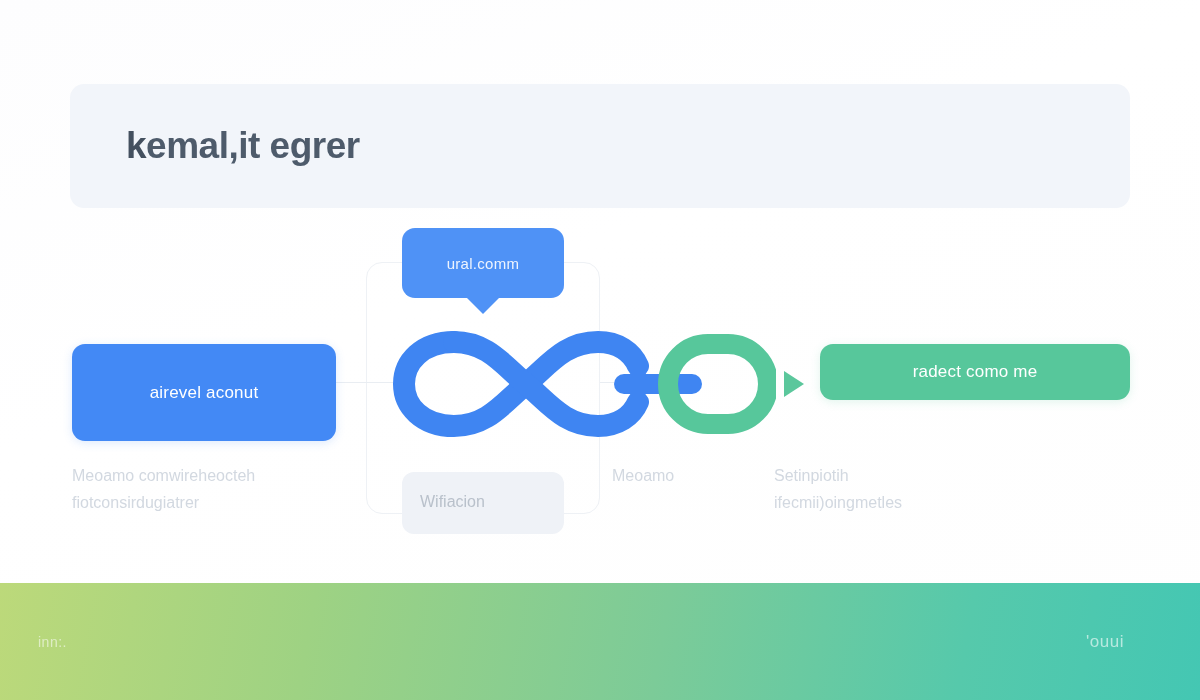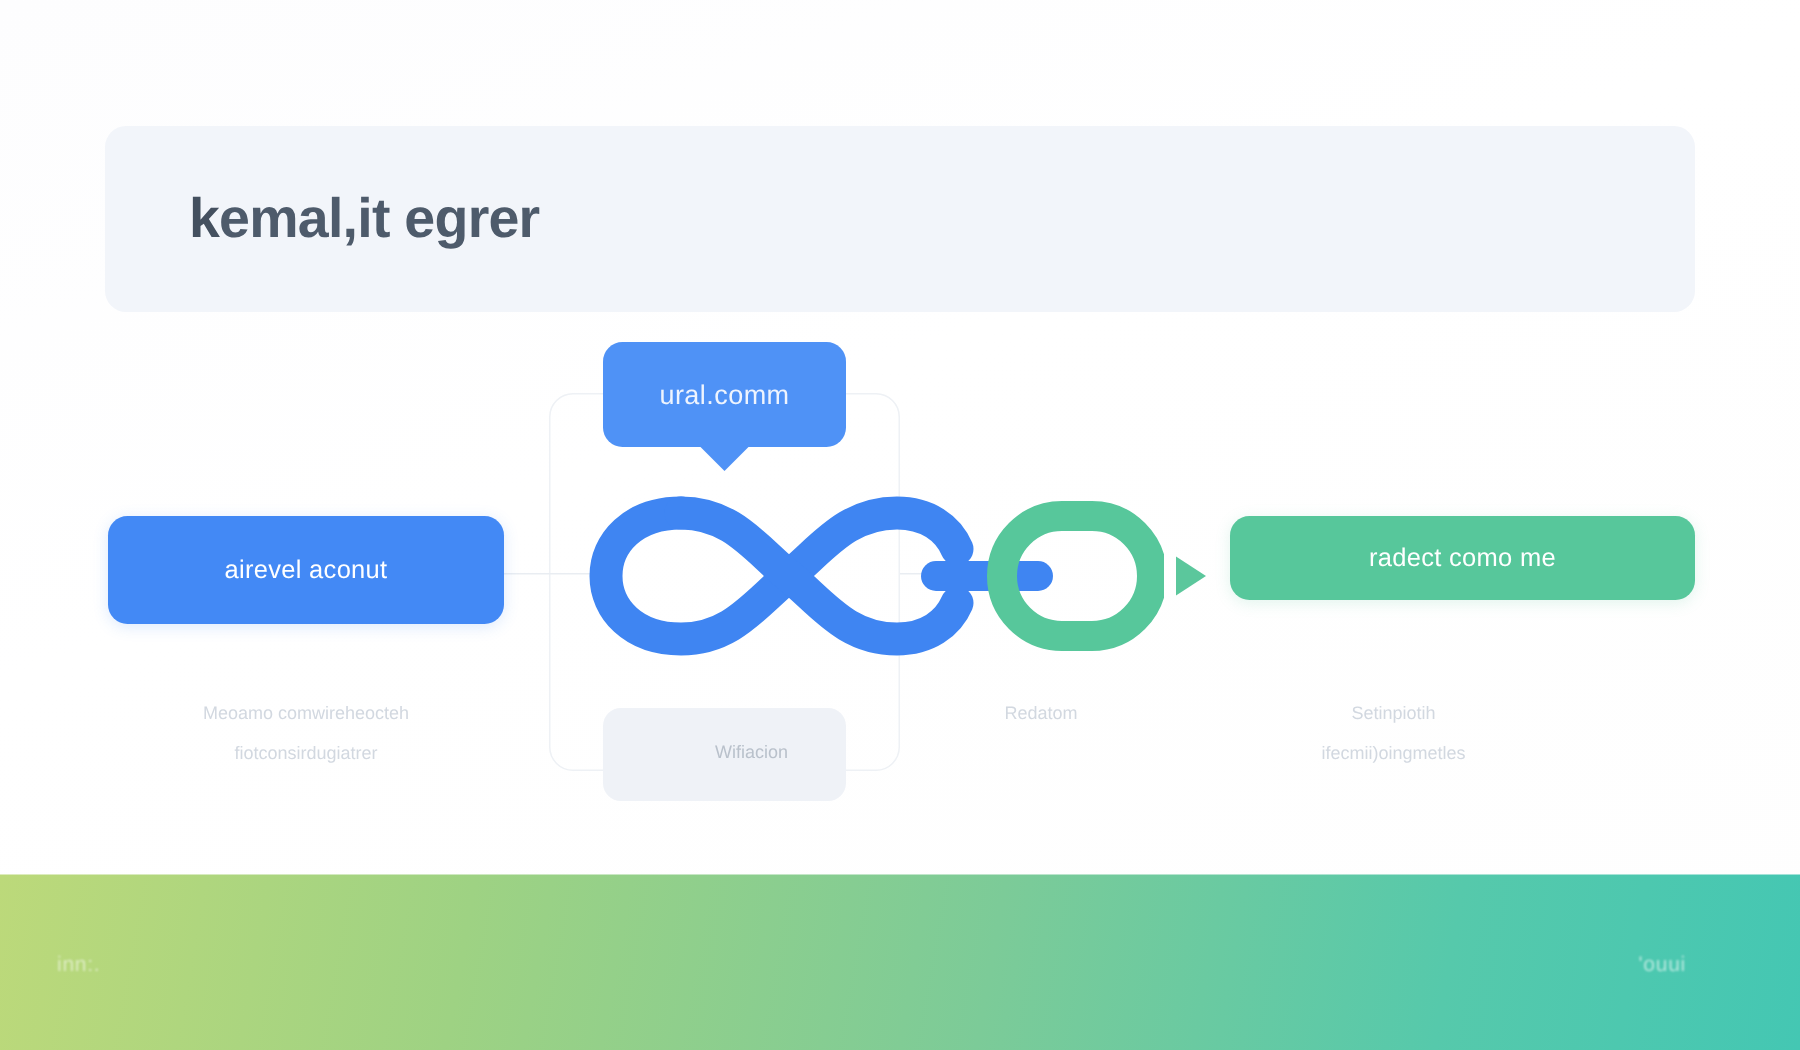--- a/index.html
+++ b/index.html
@@ -91,21 +91,21 @@
     color: #ffffff;
     font-size: 17px;
     letter-spacing: 0.2px;
     white-space: nowrap;
     filter: blur(0.25px);
   }
   .pill-left {
     left: 72px;
     top: 134px;
     width: 264px;
-    height: 72px;
+    height: 97px;
     background: #4389f5;
     box-shadow: 0 2px 10px rgba(67,137,245,0.18);
   }
   .pill-right {
     left: 820px;
     top: 134px;
     width: 310px;
     height: 56px;
     background: #57c79b;
     box-shadow: 0 2px 10px rgba(87,199,155,0.18);
@@ -117,21 +117,21 @@
     left: 402px;
     top: 18px;
     width: 162px;
     height: 70px;
     background: #4f92f6;
     border-radius: 13px;
     display: flex;
     align-items: center;
     justify-content: center;
     color: #eef4fe;
-    font-size: 18px;
+    font-size: 15px;
     letter-spacing: 0.3px;
     filter: blur(0.25px);
   }
   .tooltip-tail {
     position: absolute;
     left: 50%;
     bottom: -16px;
     transform: translateX(-50%);
     width: 0;
     height: 0;
@@ -168,23 +168,23 @@
     top: 262px;
     width: 162px;
     height: 62px;
     background: #eff2f7;
     border-radius: 12px;
   }
 
   
   .caption {
     position: absolute;
-    text-align: center;
+    text-align: left;
     color: #d2d8e0;
-    font-size: 12px;
+    font-size: 16px;
     line-height: 27px;
     white-space: nowrap;
     filter: blur(0.4px);
   }
   .caption-left   { left: 72px;  top: 252px; width: 264px; }
   .caption-mid    { left: 402px; top: 278px; width: 162px; color: #b9c1cb; filter: blur(0.3px); margin-left: 18px; }
   .caption-arrow  { left: 612px; top: 252px; width: 164px; }
   .caption-right  { left: 774px; top: 252px; width: 310px; }
 
   
@@ -205,21 +205,21 @@
     font-size: 14px;
     letter-spacing: 0.5px;
     filter: blur(0.6px);
   }
   .footer-right {
     position: absolute;
     right: 76px;
     top: 50%;
     transform: translateY(-50%);
     color: rgba(255,255,255,0.6);
-    font-size: 14px;
+    font-size: 17px;
     letter-spacing: 0.5px;
     filter: blur(0.6px);
   }
 </style>
 </head>
 <body>
 
 <div class="stage">
 
   <div class="header-panel">
@@ -269,21 +269,21 @@
 
     <div class="mid-badge"></div>
 
     <div class="caption caption-left">
       <div>Meoamo comwireheocteh</div>
       <div>fiotconsirdugiatrer</div>
     </div>
 
     <div class="caption caption-mid">Wifiacion</div>
 
-    <div class="caption caption-arrow">Redatom</div>
+    <div class="caption caption-arrow">Meoamo</div>
 
     <div class="caption caption-right">
       <div>Setinpiotih</div>
       <div>ifecmii)oingmetles</div>
     </div>
 
   </div>
 
   <div class="footer">
     <div class="footer-left">inn:.</div>

